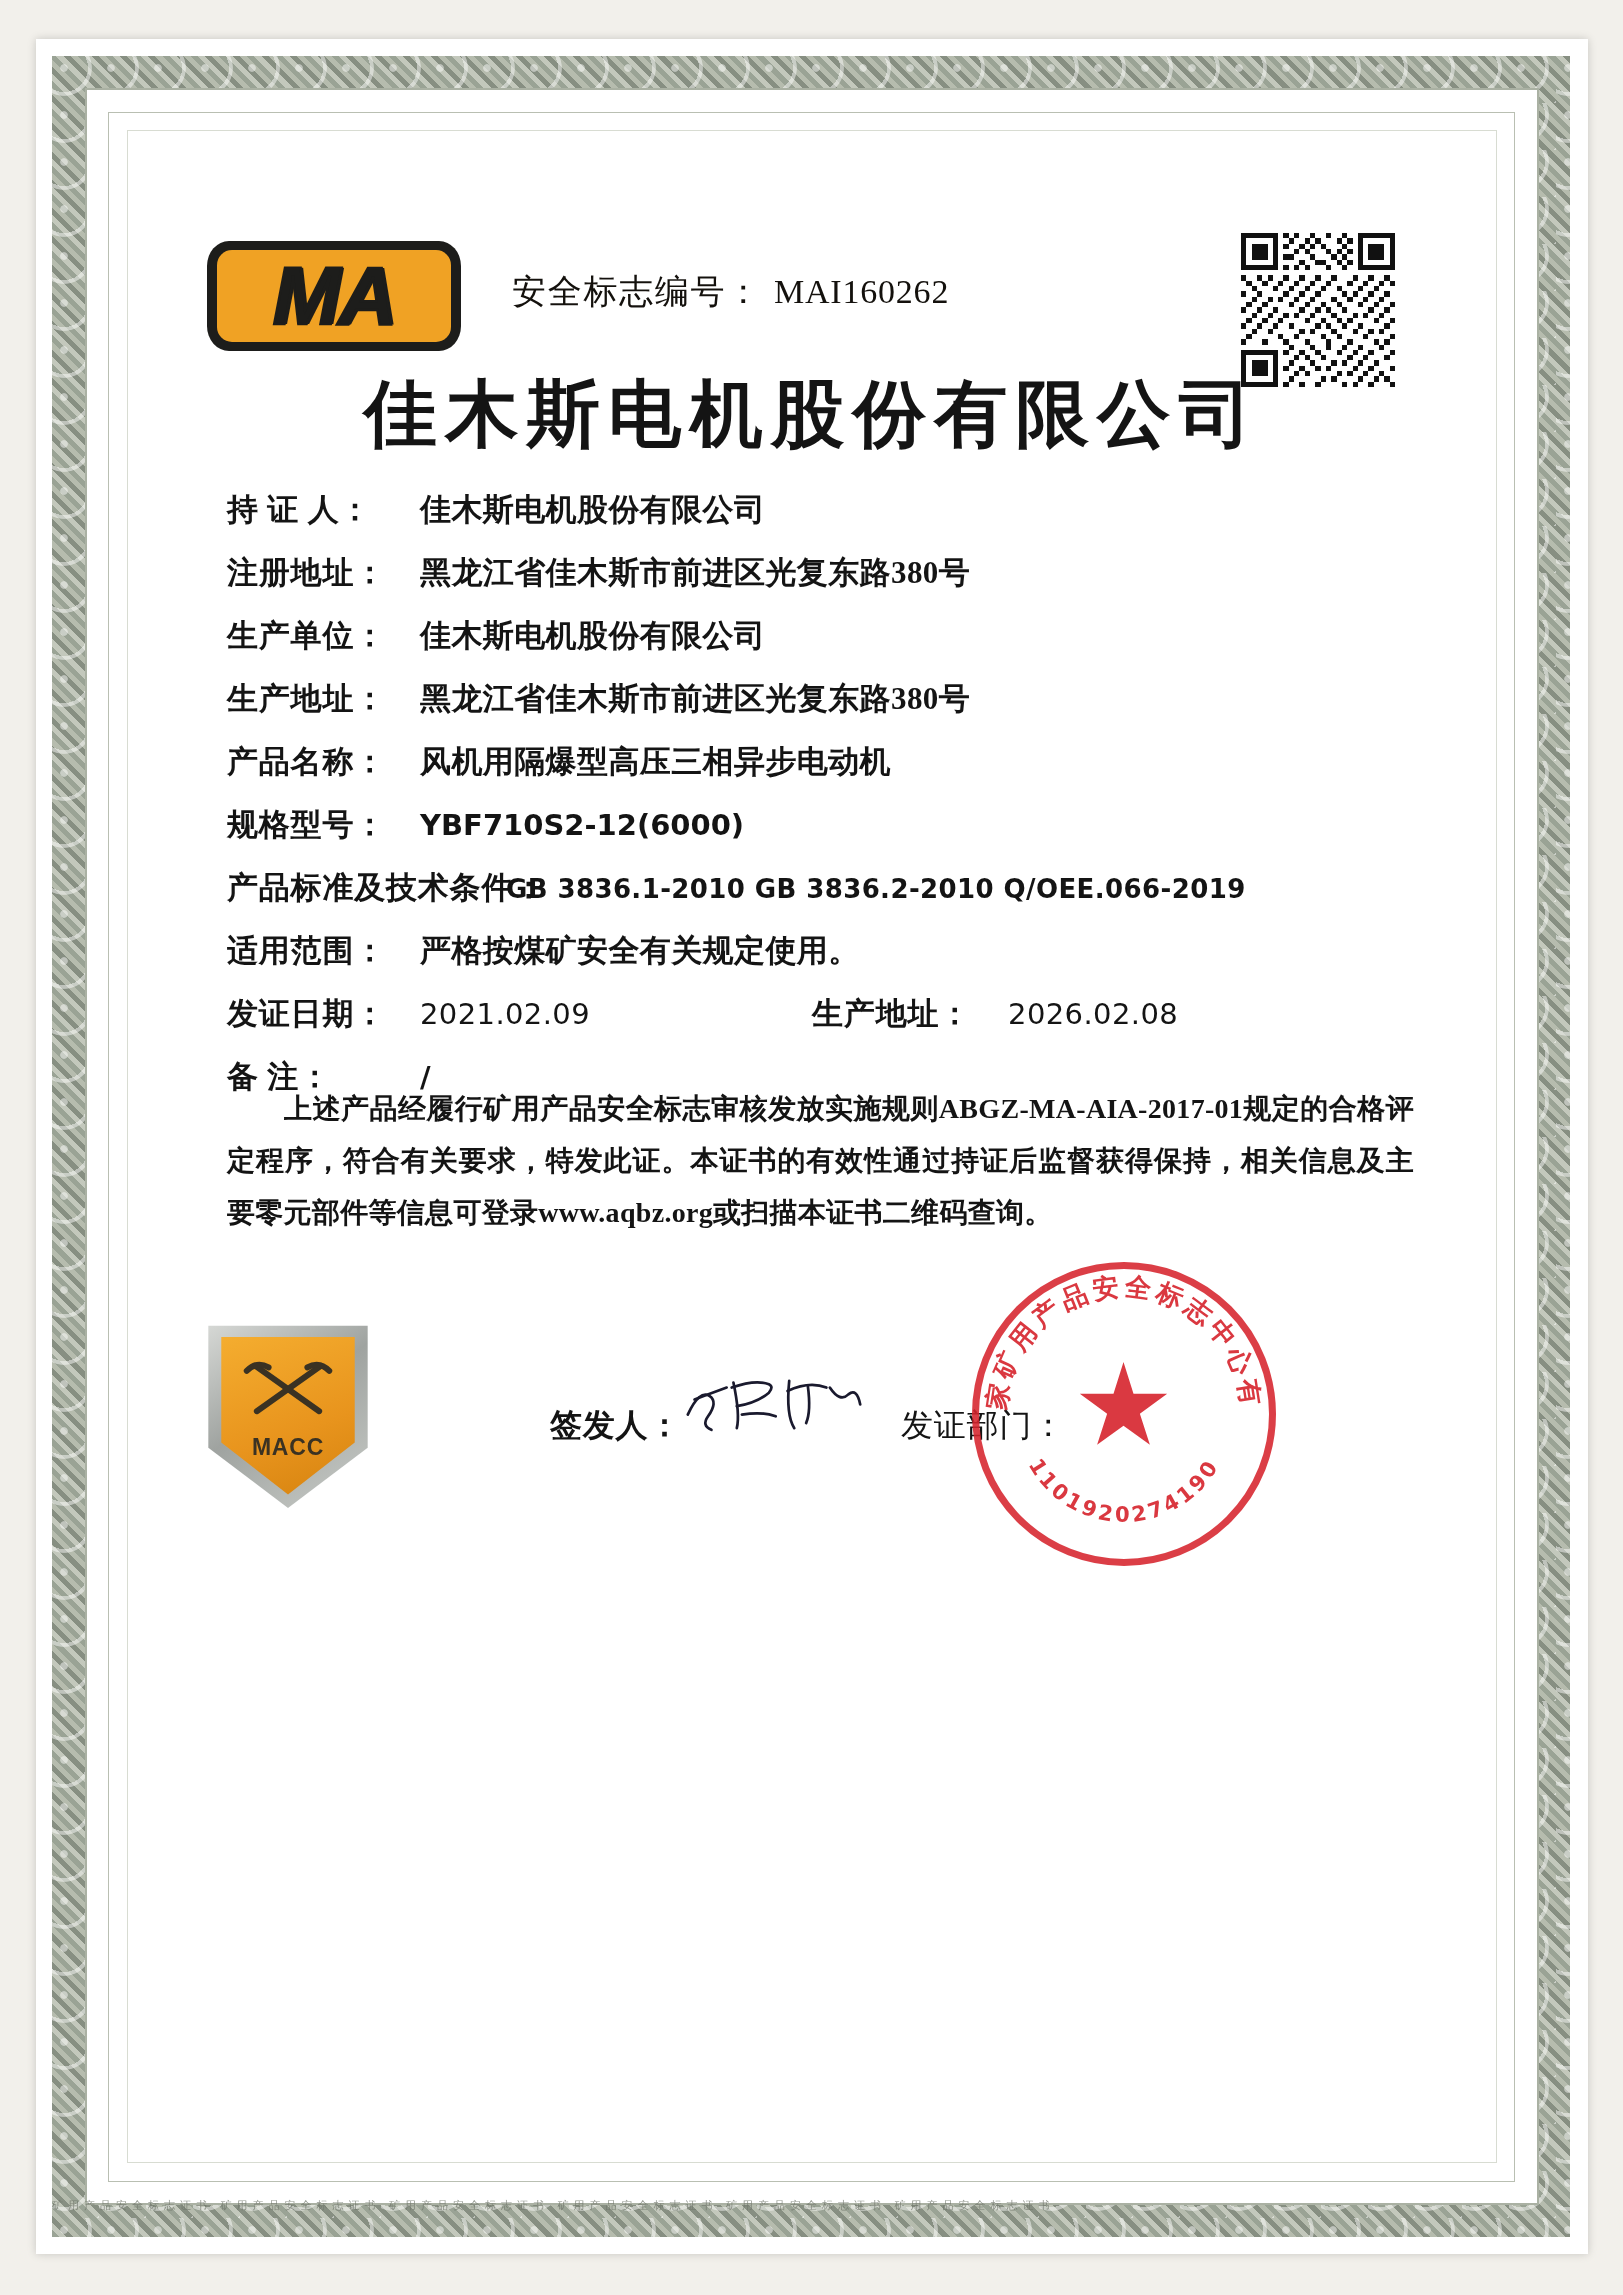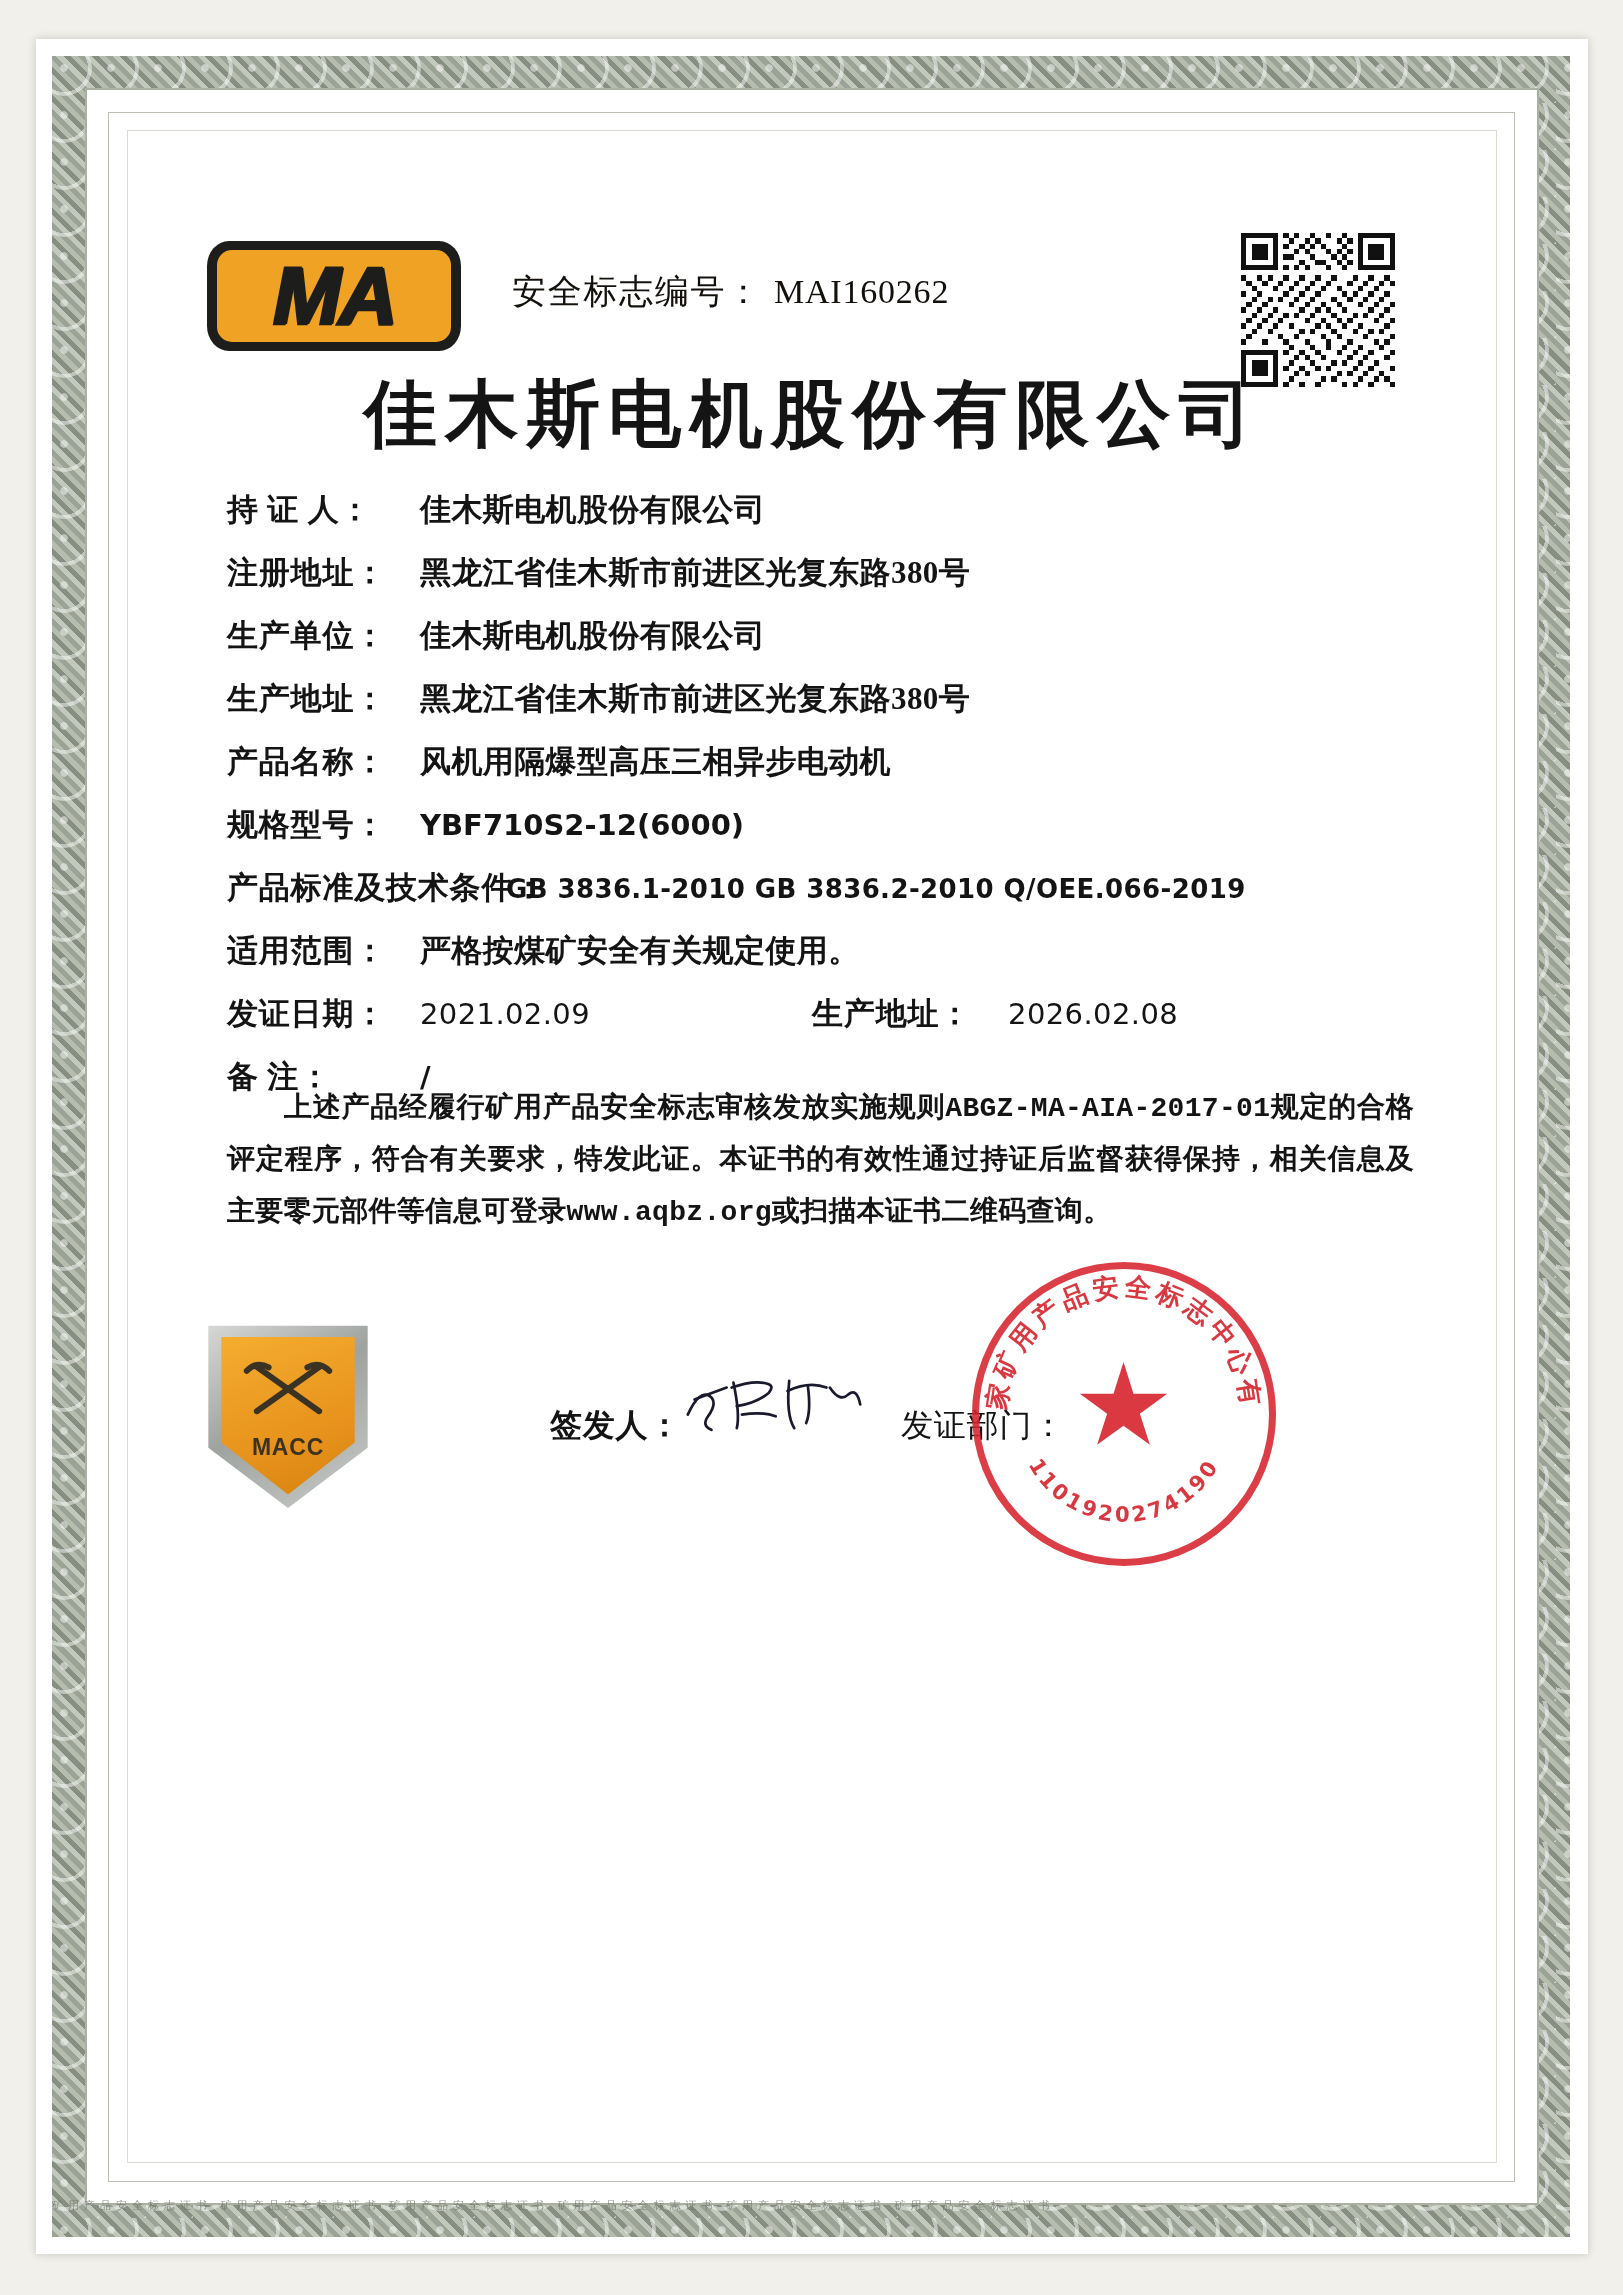--- a/index.html
+++ b/index.html
@@ -234,21 +234,21 @@
     letter-spacing: 0.8px;
     white-space: nowrap;
   }
 
   
   .statement {
     position: absolute;
     left: 100px;
     top: 945px;
     width: 1187px;
-    font-family: Liberation Mono, monospace;
+    font-family: Liberation Serif, serif;
     font-weight: bold;
     font-size: 28px;
     line-height: 52px;
     color: #141414;
     text-align: justify;
     text-indent: 57px;
     letter-spacing: 0.3px;
   }
 
   

